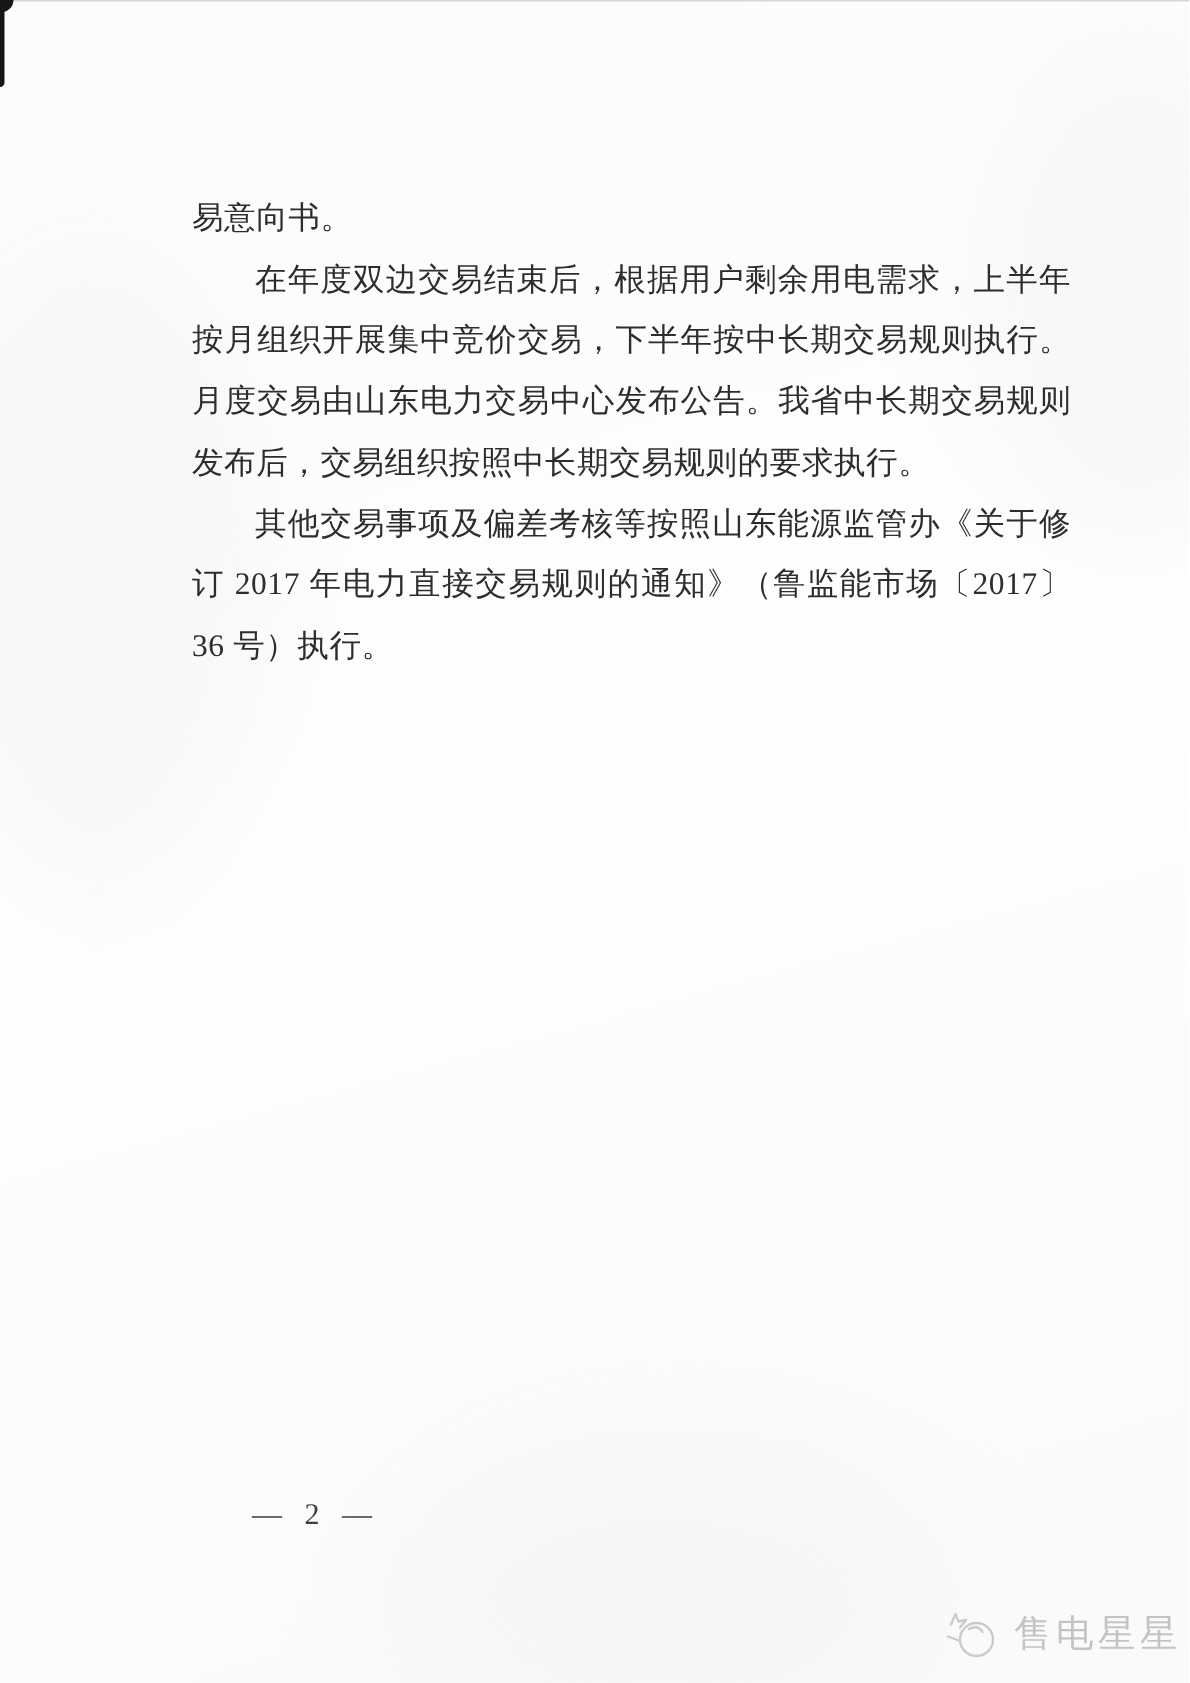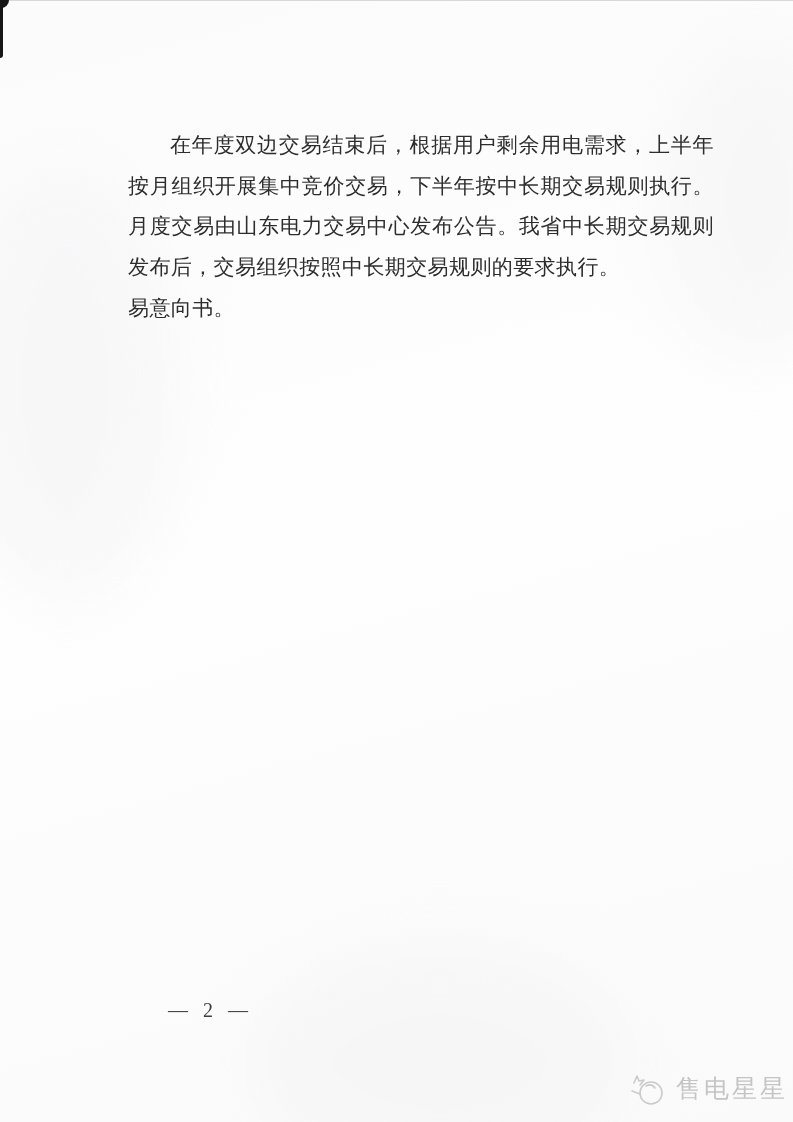--- a/index.html
+++ b/index.html
@@ -99,22 +99,23 @@
 
   <div class="blotch b1"></div>
   <div class="blotch b2"></div>
   <div class="blotch b3"></div>
 
   <div class="artifact-top-line"></div>
   <div class="artifact-corner"></div>
   <div class="artifact-left-line"></div>
 
   <main class="content">
+    <p class="para no-indent">易意向书。</p>
     <p class="para">在年度双边交易结束后，根据用户剩余用电需求，上半年按月组织开展集中竞价交易，下半年按中长期交易规则执行。月度交易由山东电力交易中心发布公告。我省中长期交易规则发布后，交易组织按照中长期交易规则的要求执行。</p>
-    <p class="para no-indent">易意向书。</p>
+    <p class="para">其他交易事项及偏差考核等按照山东能源监管办《关于修订 2017 年电力直接交易规则的通知》（鲁监能市场〔2017〕36 号）执行。</p>
   </main>
 
   <div class="page-number">— 2 —</div>
 
   <div class="watermark">
     <svg class="wm-logo" width="42" height="36" viewBox="0 0 42 36" aria-hidden="true">
       <g fill="none" stroke="#c6c6c6" stroke-width="1.6" stroke-linecap="round" stroke-linejoin="round">
         <path d="M7 11 L10 4 L12 9 L17 8 L13 13"></path>
         <circle cx="24" cy="21" r="11"></circle>
         <path d="M13 22 L5 19"></path>

